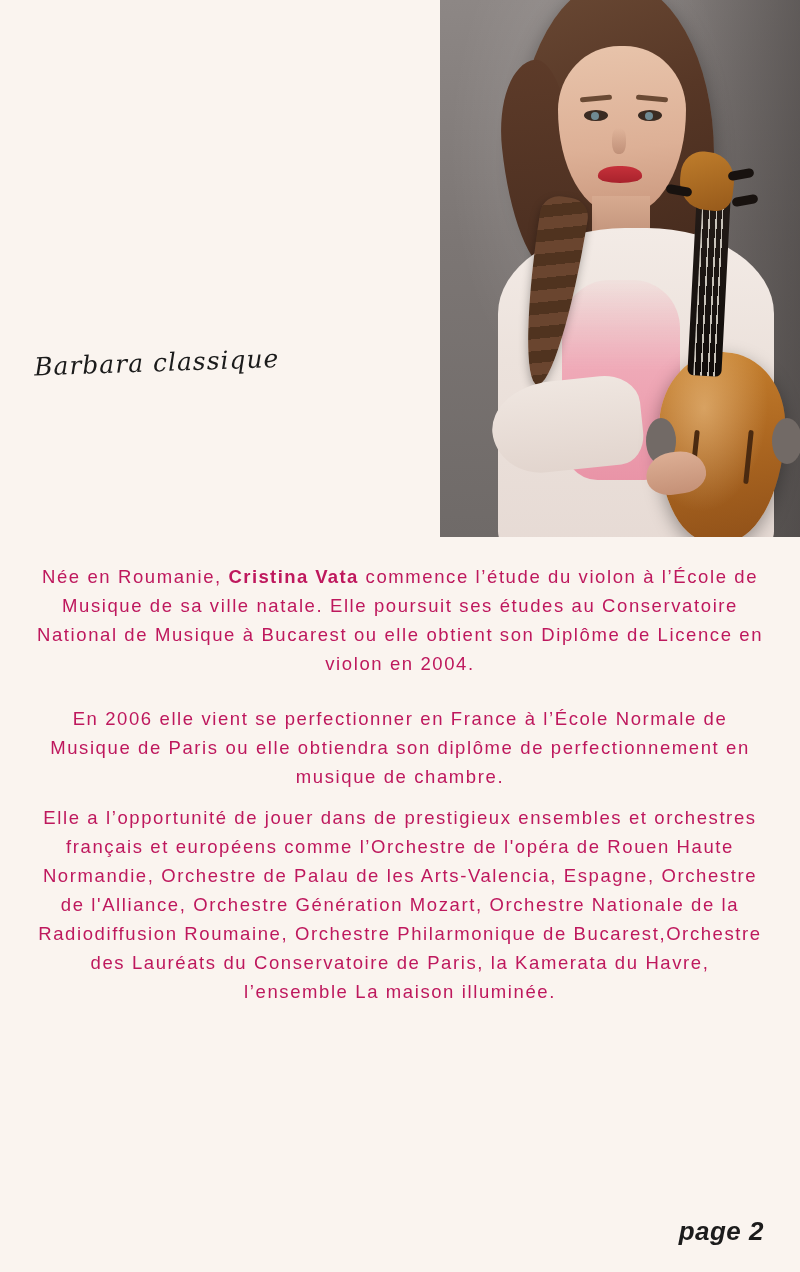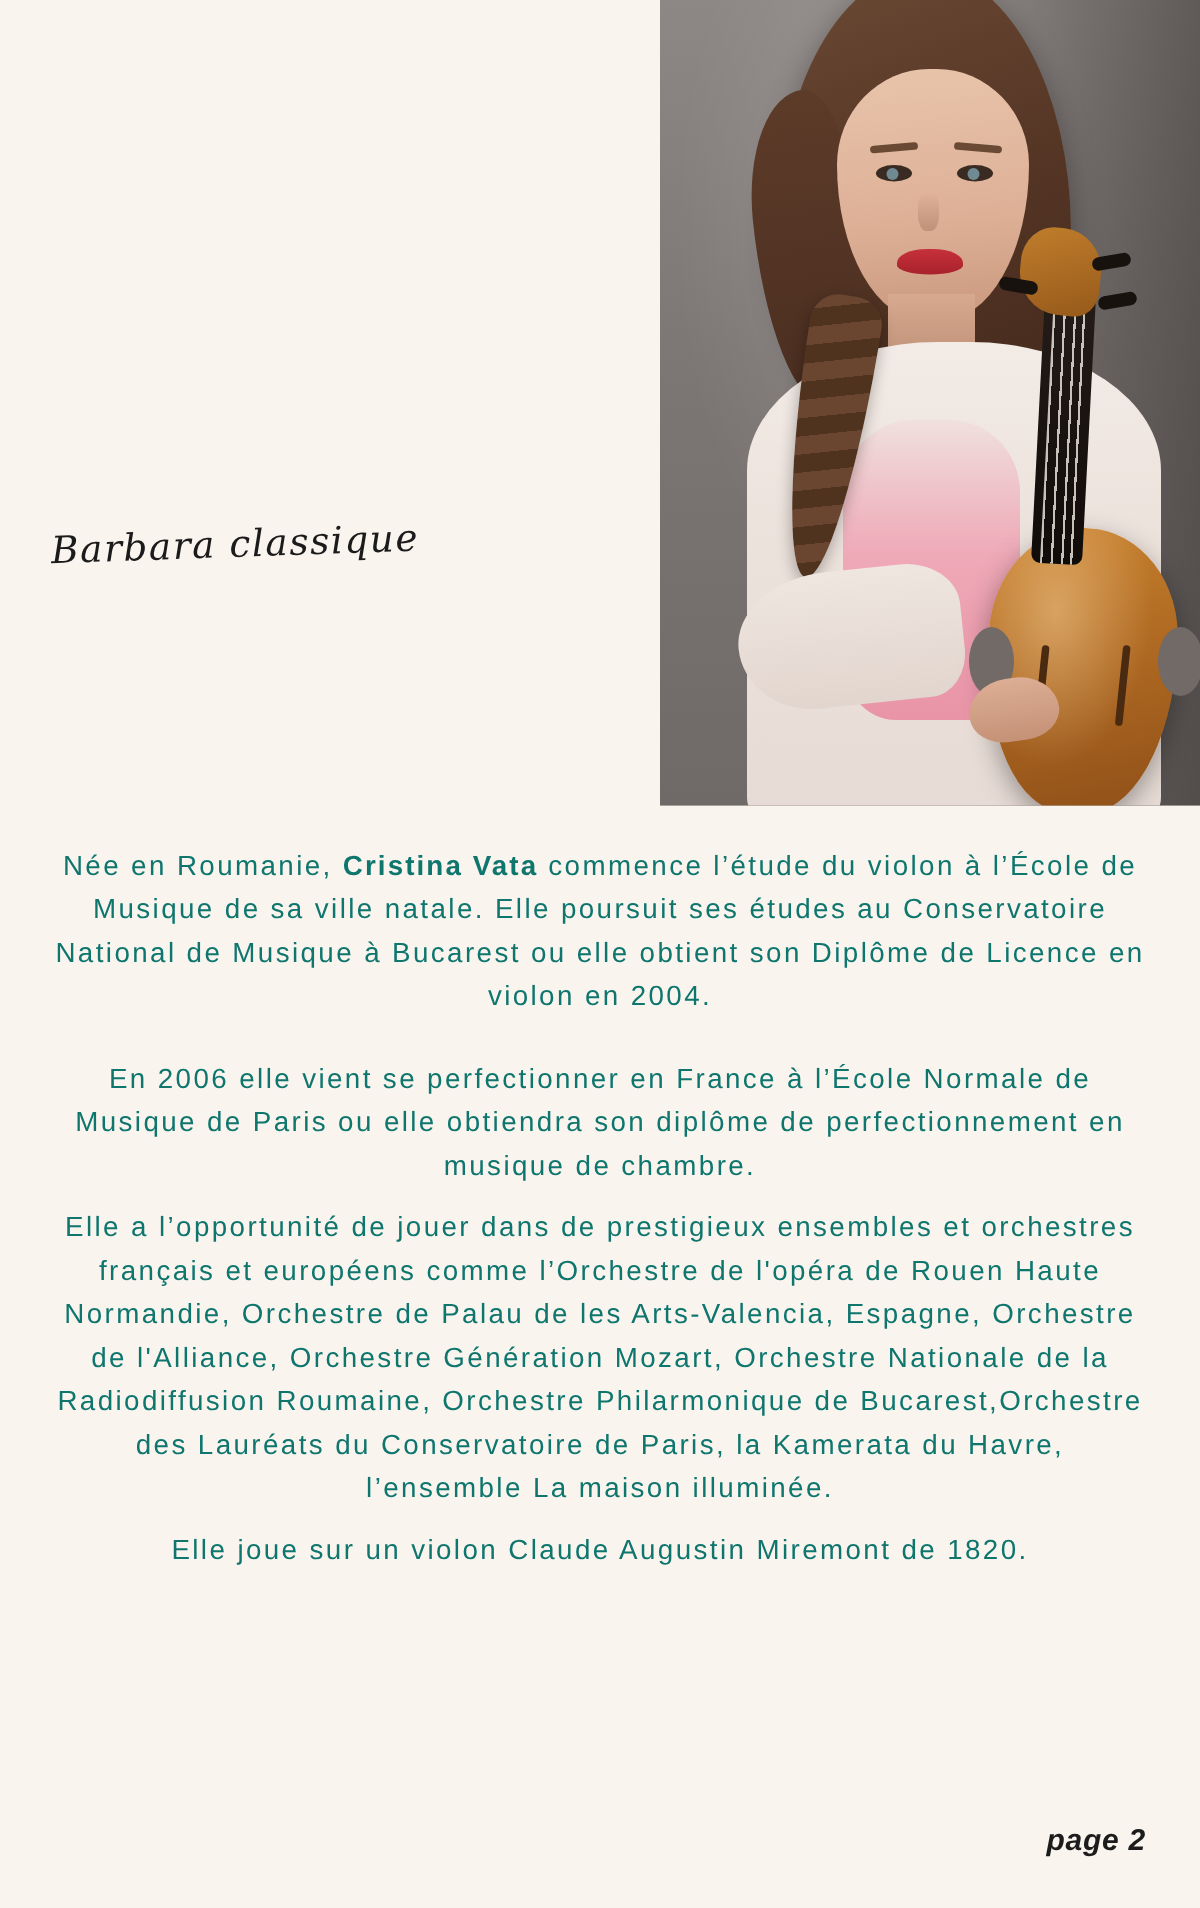--- a/index.html
+++ b/index.html
@@ -252,21 +252,21 @@
 
   
   .content {
     position: absolute;
     left: 0;
     top: 562px;
     width: 800px;
     padding: 0 36px;
     box-sizing: border-box;
     text-align: center;
-    color: #0f766e;
+    color: #be185d;
   }
   .para {
     font-size: 18.5px;
     line-height: 29px;
     letter-spacing: 1.6px;
     font-family: "Liberation Sans", sans-serif;
     margin: 0;
   }
   .para + .para {
     margin-top: 26px;
@@ -278,21 +278,21 @@
     font-weight: bold;
     letter-spacing: 1.4px;
   }
   .page-number {
     position: absolute;
     right: 36px;
     top: 1216px;
     font-family: "Liberation Sans", sans-serif;
     font-style: italic;
     font-weight: bold;
-    font-size: 20px;
+    font-size: 26px;
     letter-spacing: 0.5px;
     color: #1c1c1c;
   }
 </style>
 </head>
 <body>
 
 <div class="page">
 
   <div class="hero">
@@ -329,18 +329,17 @@
 
   <div class="signature">Barbara classique</div>
 
   <div class="content">
     <p class="para"><span>Née en Roumanie, </span><span class="name">Cristina Vata</span><span> commence l’étude du violon à l’École de Musique de sa ville natale. Elle poursuit ses études au Conservatoire National de Musique à Bucarest ou elle obtient son Diplôme de Licence en violon en 2004.</span></p>
 
     <p class="para tight">En 2006 elle vient se perfectionner en France à l’École Normale de Musique de Paris ou elle obtiendra son diplôme de perfectionnement en musique de chambre.</p>
 
     <p class="para tight">Elle a l’opportunité de jouer dans de prestigieux ensembles et orchestres français et européens comme l’Orchestre de l'opéra de Rouen Haute Normandie, Orchestre de Palau de les Arts-Valencia, Espagne, Orchestre de l'Alliance, Orchestre Génération Mozart, Orchestre Nationale de la Radiodiffusion Roumaine, Orchestre Philarmonique de Bucarest,Orchestre des Lauréats du Conservatoire de Paris, la Kamerata du Havre, l’ensemble La maison illuminée.</p>
 
-    <p class="para tight">Elle joue sur un violon Claude Augustin Miremont de 1820.</p>
   </div>
 
   <div class="page-number">page 2</div>
 
 </div>
 
 </body></html>

